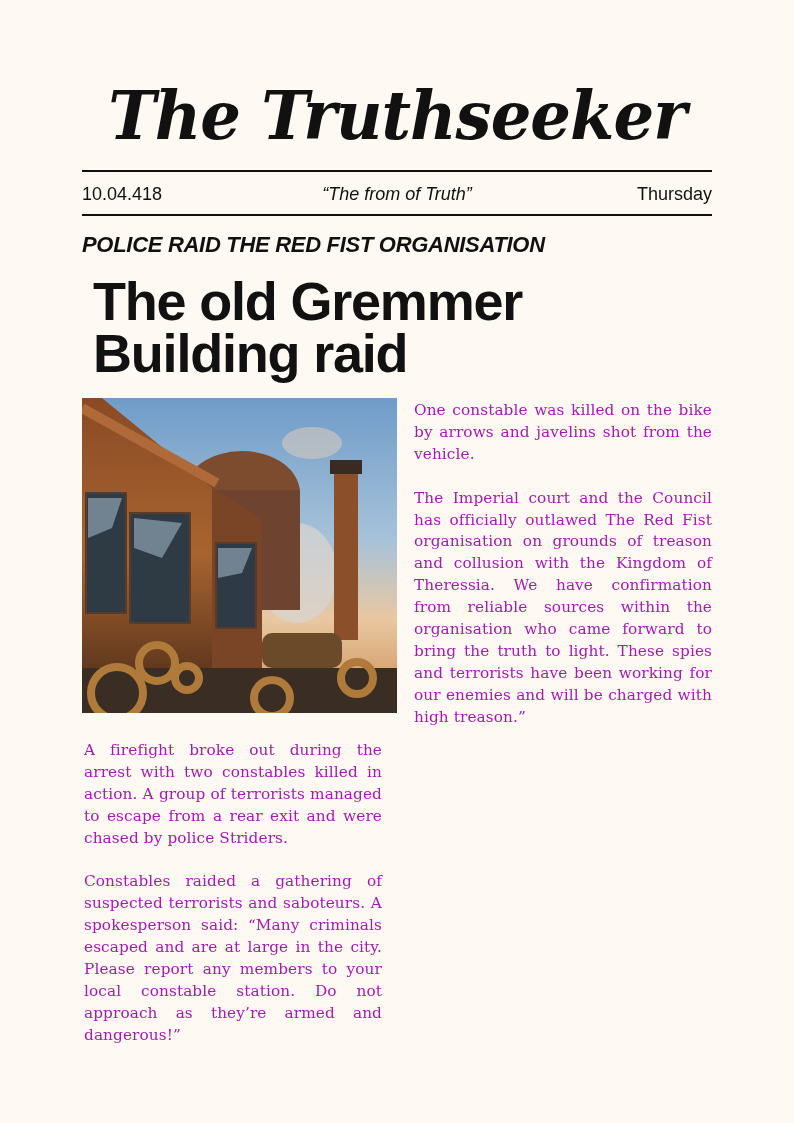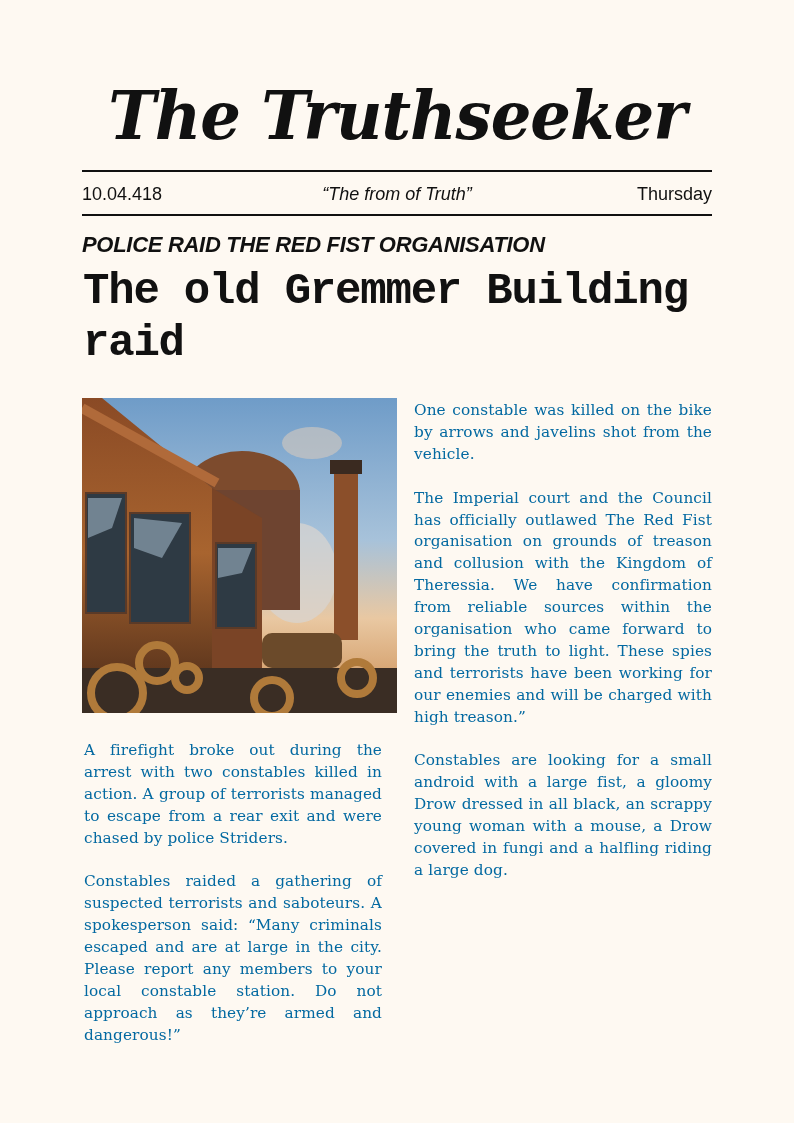--- a/index.html
+++ b/index.html
@@ -31,33 +31,33 @@
   }
   .dateline .motto { font-style: italic; position: absolute; left: 0; right: 0; text-align: center; }
   .dateline .date, .dateline .day { position: relative; z-index: 1; }
   .kicker {
     position: absolute; left: 82px; top: 232px;
     font-family: "Liberation Sans", sans-serif; font-weight: bold; font-style: italic;
     font-size: 22px; letter-spacing: -0.3px; text-transform: uppercase;
   }
   .headline {
     position: absolute; left: 80px; top: 262px; width: 640px;
-    font-family: Liberation Mono, monospace; font-weight: bold;
-    font-size: 44px; line-height: 52px; letter-spacing: -1.2px;
-    margin: 3px;
+    font-family: Liberation Sans, sans-serif; font-weight: bold;
+    font-size: 54px; line-height: 52px; letter-spacing: -1.2px;
+    margin: 13px;
   }
   .photo {
     position: absolute; left: 82px; top: 398px; width: 315px; height: 315px;
     overflow: hidden;
     background: linear-gradient(180deg, #7ea3c9 0%, #a9c0d6 40%, #e7c39a 70%, #d79a5c 100%);
   }
   .col {
     position: absolute; width: 298px;
     font-family: "DejaVu Serif", serif; font-size: 15.3px; line-height: 21.9px;
-    text-align: justify; letter-spacing: 0.1px; color: #0369a1;
+    text-align: justify; letter-spacing: 0.1px; color: #a21caf;
   }
   .col p { margin: 0 0 21.9px 0; }
   .col.left { left: 84px; top: 740px; }
   .col.right { left: 414px; top: 400px; }
 </style>
 </head>
 <body>
 
 <div class="masthead">The Truthseeker</div>
 
@@ -129,14 +129,13 @@
 </div>
 
 <div class="col left">
   <p>A firefight broke out during the arrest with two constables killed in action. A group of terrorists managed to escape from a rear exit and were chased by police Striders.</p>
   <p>Constables raided a gathering of suspected terrorists and saboteurs. A spokesperson said: “Many criminals escaped and are at large in the city. Please report any members to your local constable station. Do not approach as they’re armed and dangerous!”</p>
 </div>
 
 <div class="col right">
   <p>One constable was killed on the bike by arrows and javelins shot from the vehicle.</p>
   <p>The Imperial court and the Council has officially outlawed The Red Fist organisation on grounds of treason and collusion with the Kingdom of Theressia. We have confirmation from reliable sources within the organisation who came forward to bring the truth to light. These spies and terrorists have been working for our enemies and will be charged with high treason.”</p>
-  <p>Constables are looking for a small android with a large fist, a gloomy Drow dressed in all black, an scrappy young woman with a mouse, a Drow covered in fungi and a halfling riding a large dog.</p>
 </div>
 
 </body></html>

